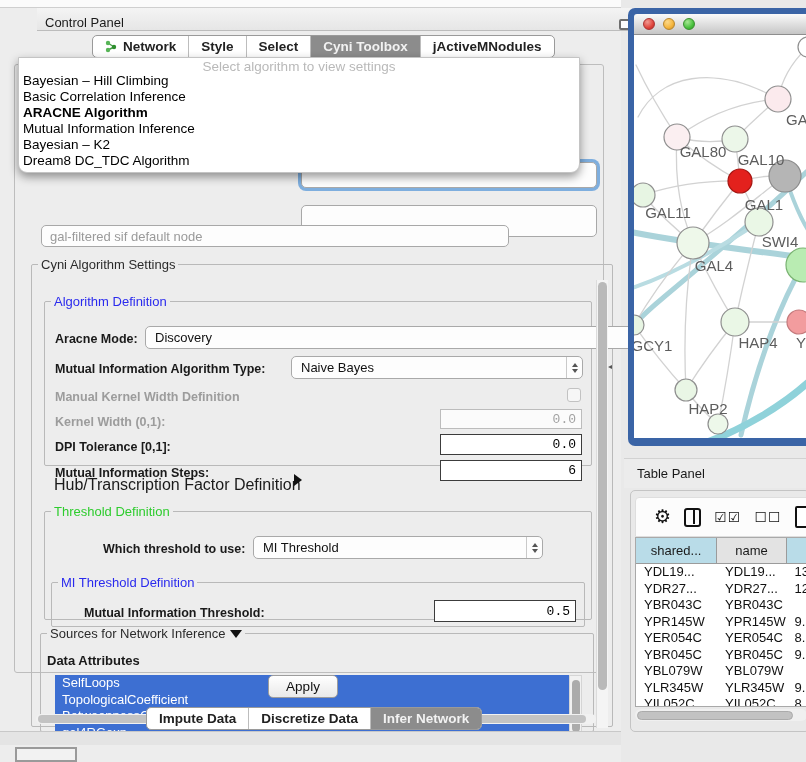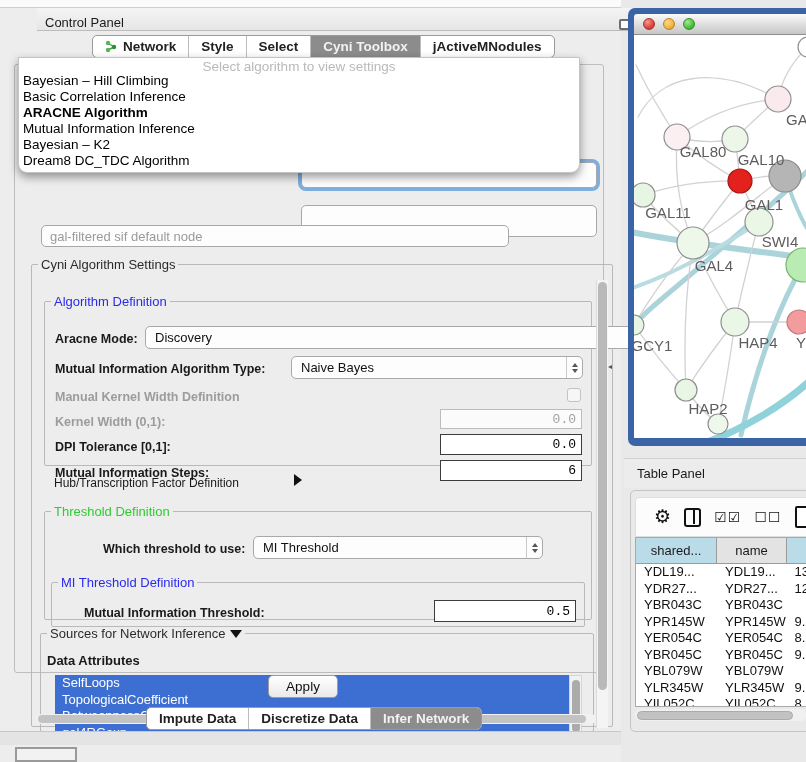--- a/index.html
+++ b/index.html
@@ -205,21 +205,21 @@
         <span class="frm-label dis" style="left:10px;top:106px;">Kernel Width (0,1):</span>
         <input class="num-input dis" style="left: 395px; top: 100px; width: 142px; height: 20px;" readonly="" value="0.0">
 
         <span class="frm-label" style="left:10px;top:131px;">DPI Tolerance [0,1]:</span>
         <input class="num-input" style="left: 395px; top: 125px; width: 142px; height: 21px;" value="0.0">
 
         <span class="frm-label" style="left:10px;top:157px;">Mutual Information Steps:</span>
         <input class="num-input" style="left: 395px; top: 151px; width: 142px; height: 21px;" value="6">
       </fieldset>
 
-      <span class="frm-label" style="left:22px;top:204px;font-weight:normal;font-size:12px;">Hub/Transcription Factor Definition</span>
+      <span class="frm-label" style="left:22px;top:204px;font-weight:normal;font-size:16px;">Hub/Transcription Factor Definition</span>
       <span class="tri-right" style="position:absolute;left:262px;top:202px;"></span>
 
       <fieldset id="grp-thresh">
         <legend>Threshold Definition</legend>
 
         <span class="frm-label" style="left:58px;top:23px;">Which threshold to use:</span>
         <div class="combo" style="left:208px;top:17px;width:290px;height:23px;">
           <span>MI Threshold</span>
           <span class="stepper">
               <span class="stp-up"></span>

